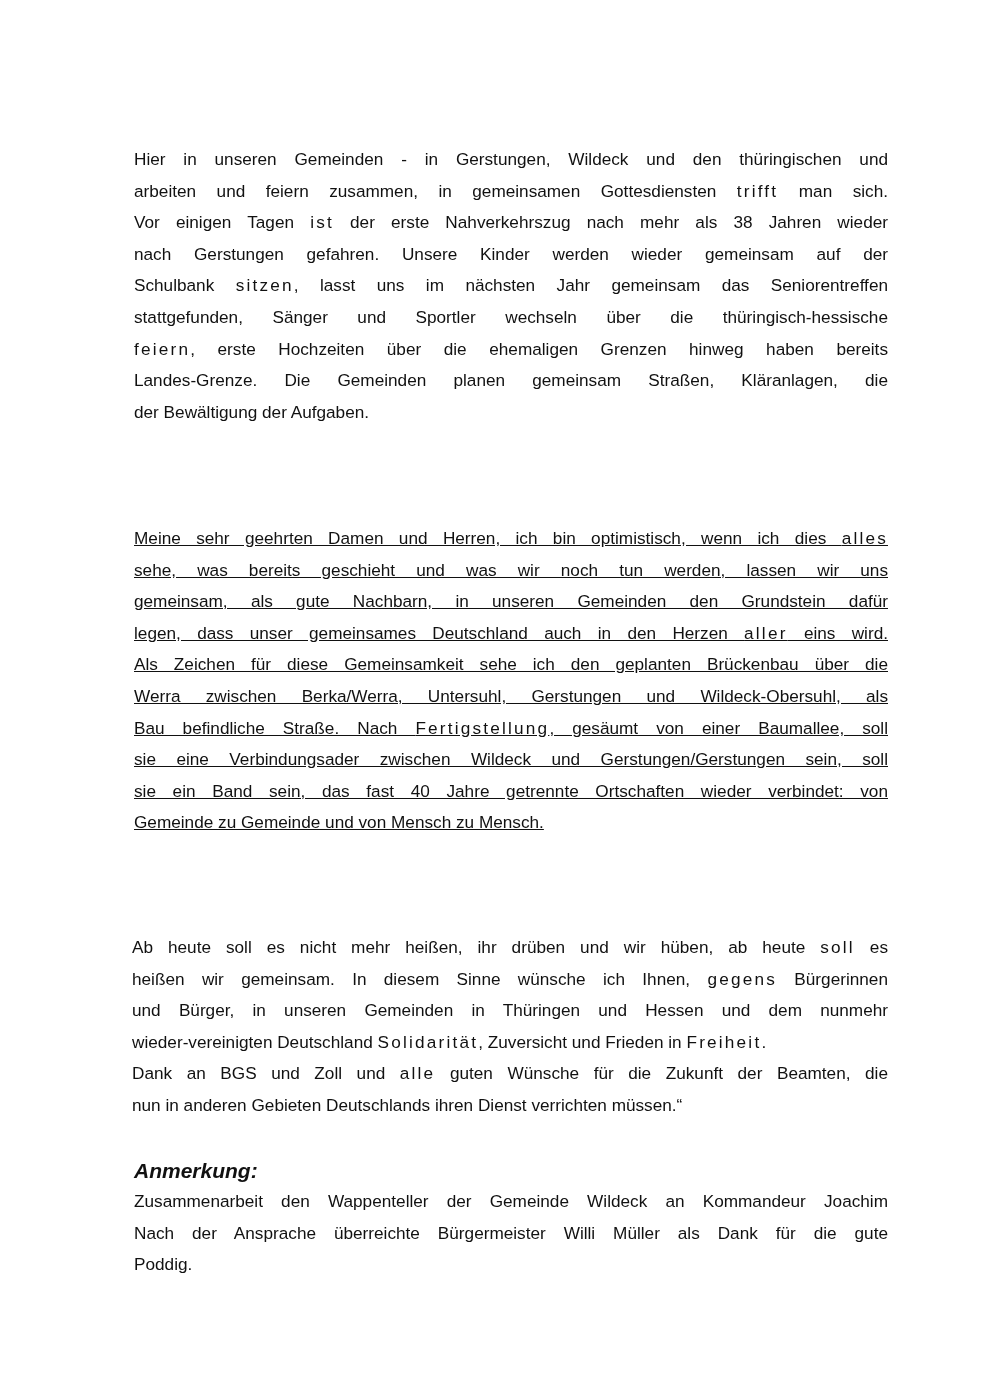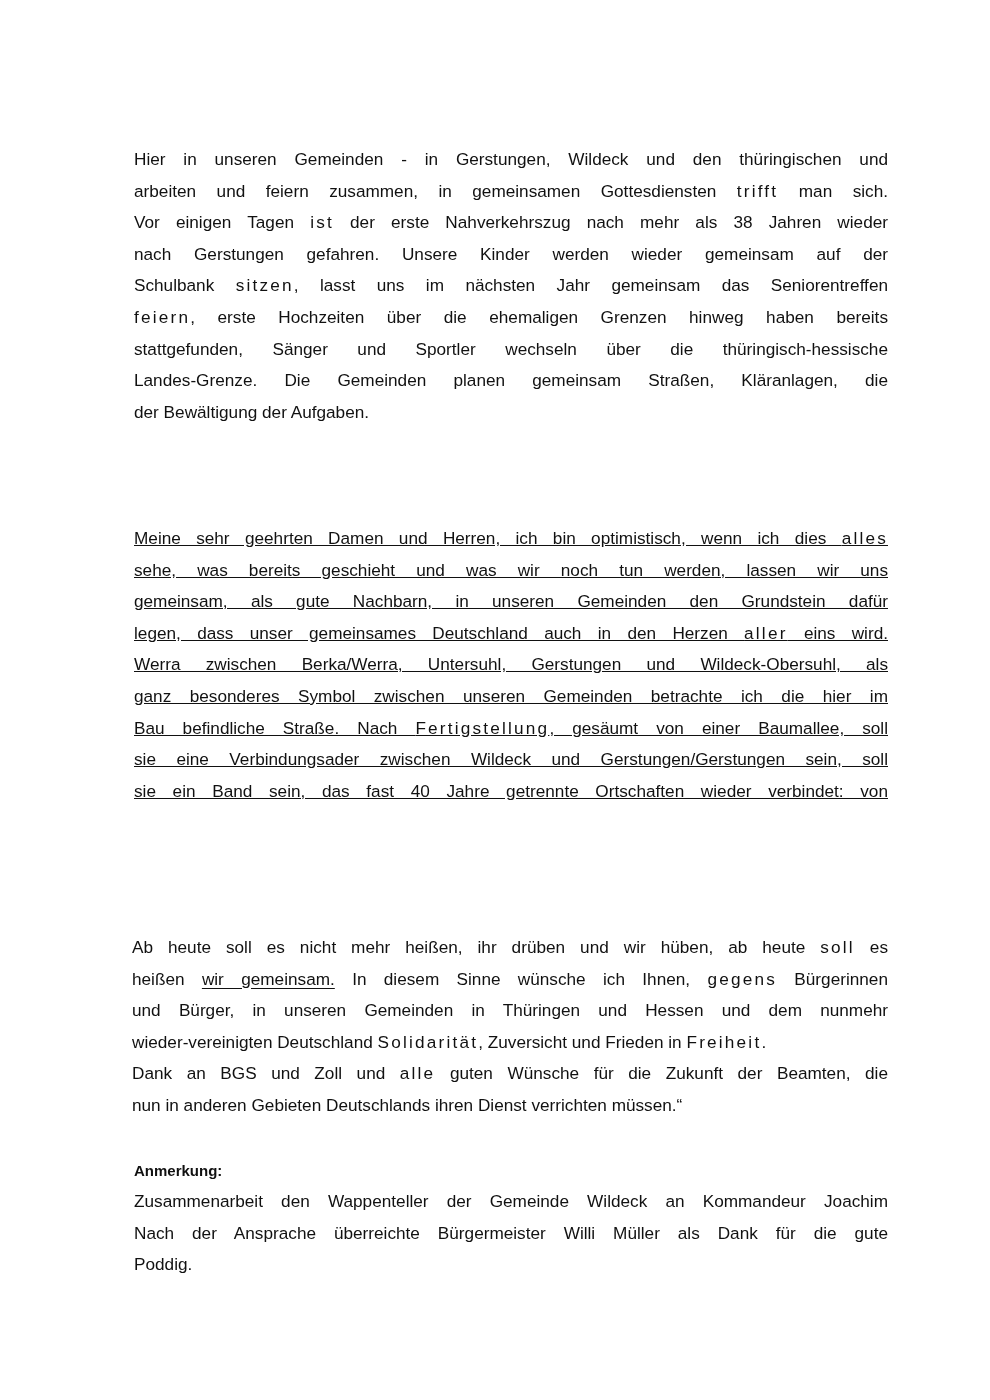--- a/index.html
+++ b/index.html
@@ -36,63 +36,64 @@
       text-align: justify;
       text-align-last: justify;
     }
     .line.last {
       text-align-last: left;
     }
     .spaced {
       letter-spacing: 2.2px;
     }
     .u {
-      text-decoration: underline;
       text-underline-offset: 3px;
     }
     .heading {
       position: absolute;
       left: 118px;
       top: 1155px;
-      font-size: 15px;
+      font-size: 21px;
       font-weight: bold;
       line-height: 31.6px;
+      font-style: italic;
     }
     #p1 { top: 144px; }
     #p2 { top: 523px; text-decoration: underline; }
     #p3 { top: 932px; left: 116px; width: 756px; }
     #p4 { top: 1186px; }
   </style>
 </head>
 <body>
 
 <div class="page">
 
   <div class="para" id="p1">
     <span class="line">Hier in unseren Gemeinden - in Gerstungen, Wildeck und den thüringischen und</span>
     <span class="line"><span>arbeiten und feiern zusammen, in gemeinsamen Gottesdiensten </span><span class="spaced">trifft</span><span> man sich.</span></span>
     <span class="line"><span>Vor einigen Tagen </span><span class="spaced">ist</span><span> der erste Nahverkehrszug nach mehr als 38 Jahren wieder</span></span>
     <span class="line">nach Gerstungen gefahren. Unsere Kinder werden wieder gemeinsam auf der</span>
     <span class="line"><span>Schulbank </span><span class="spaced">sitzen</span><span>, lasst uns im nächsten Jahr gemeinsam das Seniorentreffen</span></span>
+    <span class="line">stattgefunden, Sänger und Sportler wechseln über die thüringisch-hessische</span>
     <span class="line"><span class="spaced">feiern</span><span>, erste Hochzeiten über die ehemaligen Grenzen hinweg haben bereits</span></span>
-    <span class="line">stattgefunden, Sänger und Sportler wechseln über die thüringisch-hessische</span>
     <span class="line">Landes-Grenze. Die Gemeinden planen gemeinsam Straßen, Kläranlagen, die</span>
     <span class="line last">der Bewältigung der Aufgaben.</span>
   </div>
 
   <div class="para" id="p2">
     <span class="line"><span>Meine sehr geehrten Damen und Herren, ich bin optimistisch, wenn ich dies </span><span class="spaced">alles</span></span>
     <span class="line">sehe, was bereits geschieht und was wir noch tun werden, lassen wir uns</span>
     <span class="line">gemeinsam, als gute Nachbarn, in unseren Gemeinden den Grundstein dafür</span>
     <span class="line"><span>legen, dass unser gemeinsames Deutschland auch in den Herzen </span><span class="spaced">aller</span><span> eins wird.</span></span>
+    <span class="line">Als Zeichen für diese Gemeinsamkeit sehe ich den geplanten Brückenbau über die</span>
     <span class="line">Werra zwischen Berka/Werra, Untersuhl, Gerstungen und Wildeck-Obersuhl, als</span>
-    <span class="line">ganz besonderes Symbol zwischen unseren Gemeinden betrachte ich die hier im</span>
     <span class="line"><span>Bau befindliche Straße. Nach </span><span class="spaced">Fertigstellung</span><span>, gesäumt von einer Baumallee, soll</span></span>
     <span class="line">sie eine Verbindungsader zwischen Wildeck und Gerstungen/Gerstungen sein, soll</span>
     <span class="line">sie ein Band sein, das fast 40 Jahre getrennte Ortschaften wieder verbindet:  von</span>
+    <span class="line last">Gemeinde zu Gemeinde und von Mensch zu Mensch.</span>
   </div>
 
   <div class="para" id="p3">
     <span class="line"><span>Ab heute soll es nicht mehr heißen, ihr drüben und wir hüben, ab heute </span><span class="spaced">soll</span><span> es</span></span>
     <span class="line"><span>heißen </span><span class="u">wir gemeinsam.</span><span> In diesem Sinne wünsche ich Ihnen, </span><span class="spaced">gegens</span><span> Bürgerinnen</span></span>
     <span class="line">und Bürger, in unseren Gemeinden in Thüringen und Hessen und dem nunmehr</span>
     <span class="line last"><span>wieder-vereinigten Deutschland </span><span class="spaced">Solidarität</span><span>, Zuversicht und Frieden in </span><span class="spaced">Freiheit</span><span>.</span></span>
     <span class="line"><span>Dank an BGS und Zoll und </span><span class="spaced">alle</span><span> guten Wünsche für die Zukunft der Beamten, die</span></span>
     <span class="line last">nun in anderen Gebieten Deutschlands ihren Dienst verrichten müssen.“</span>
   </div>

